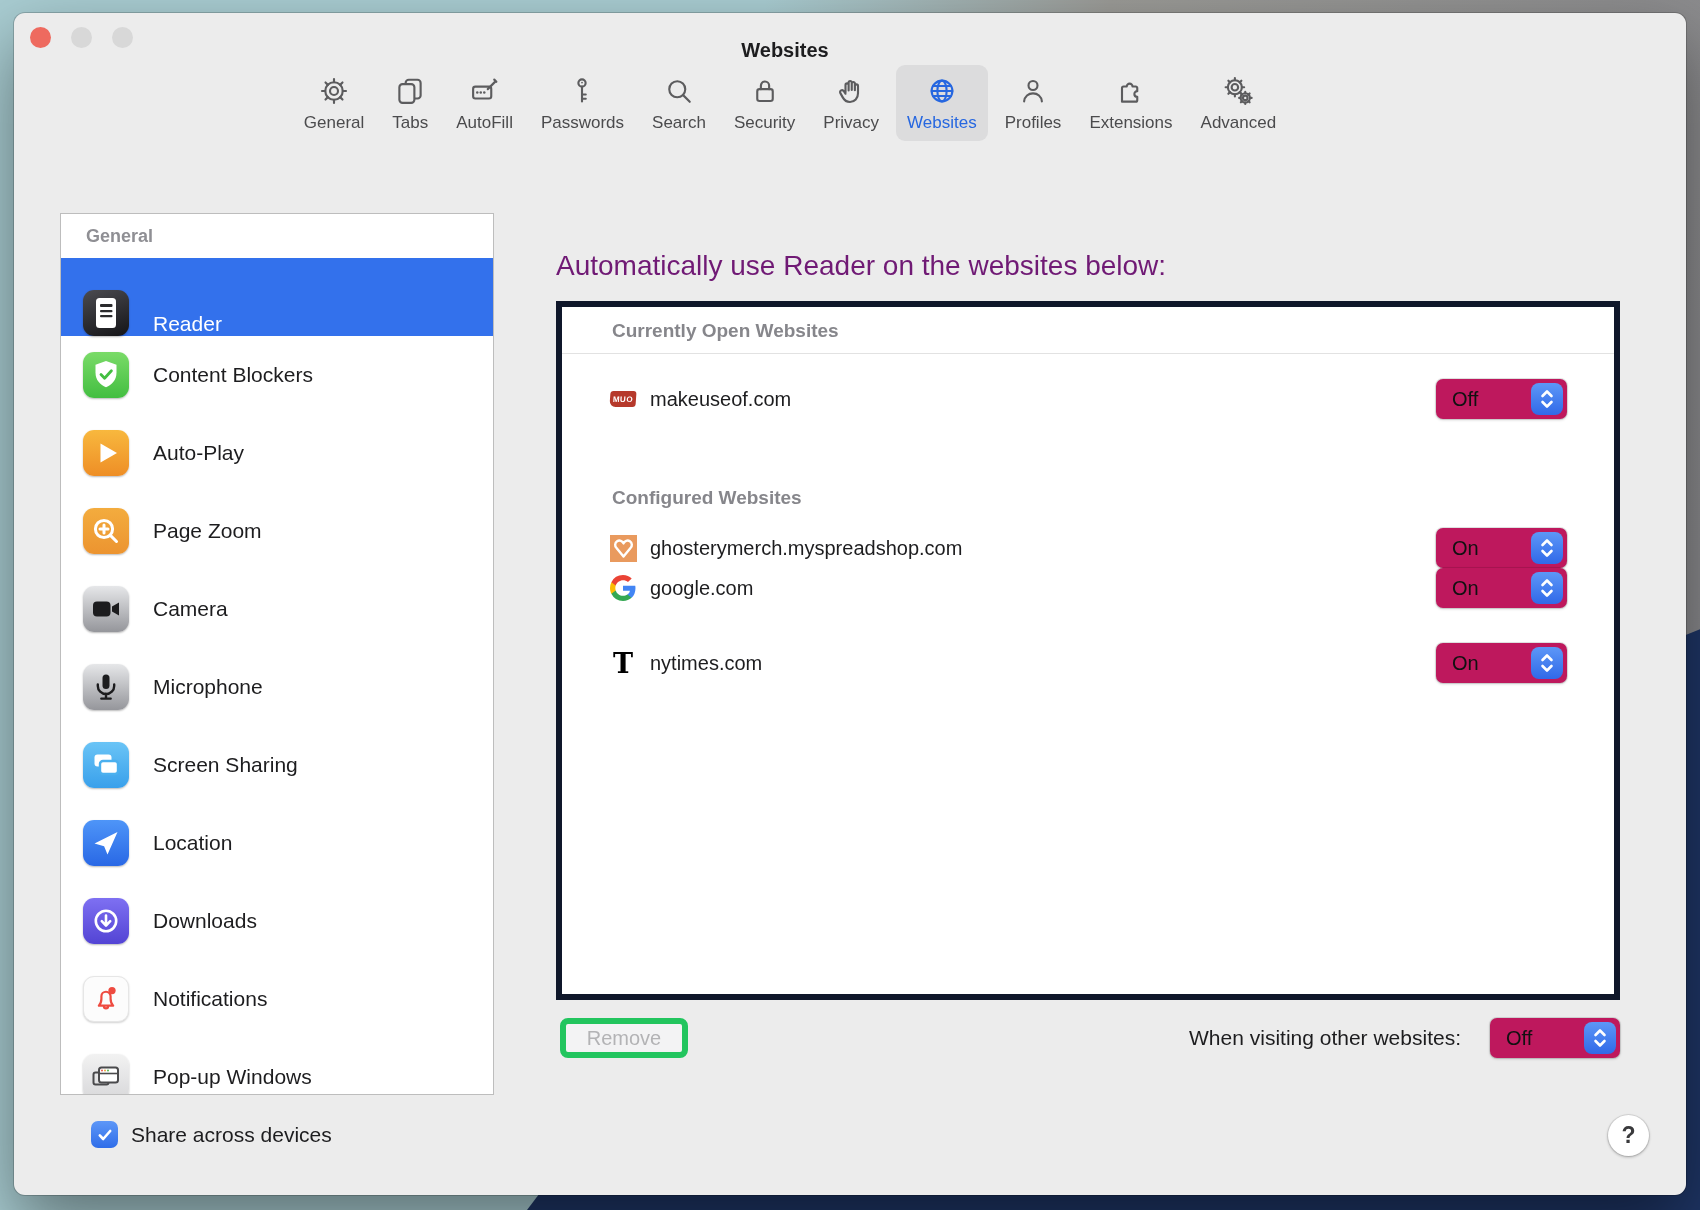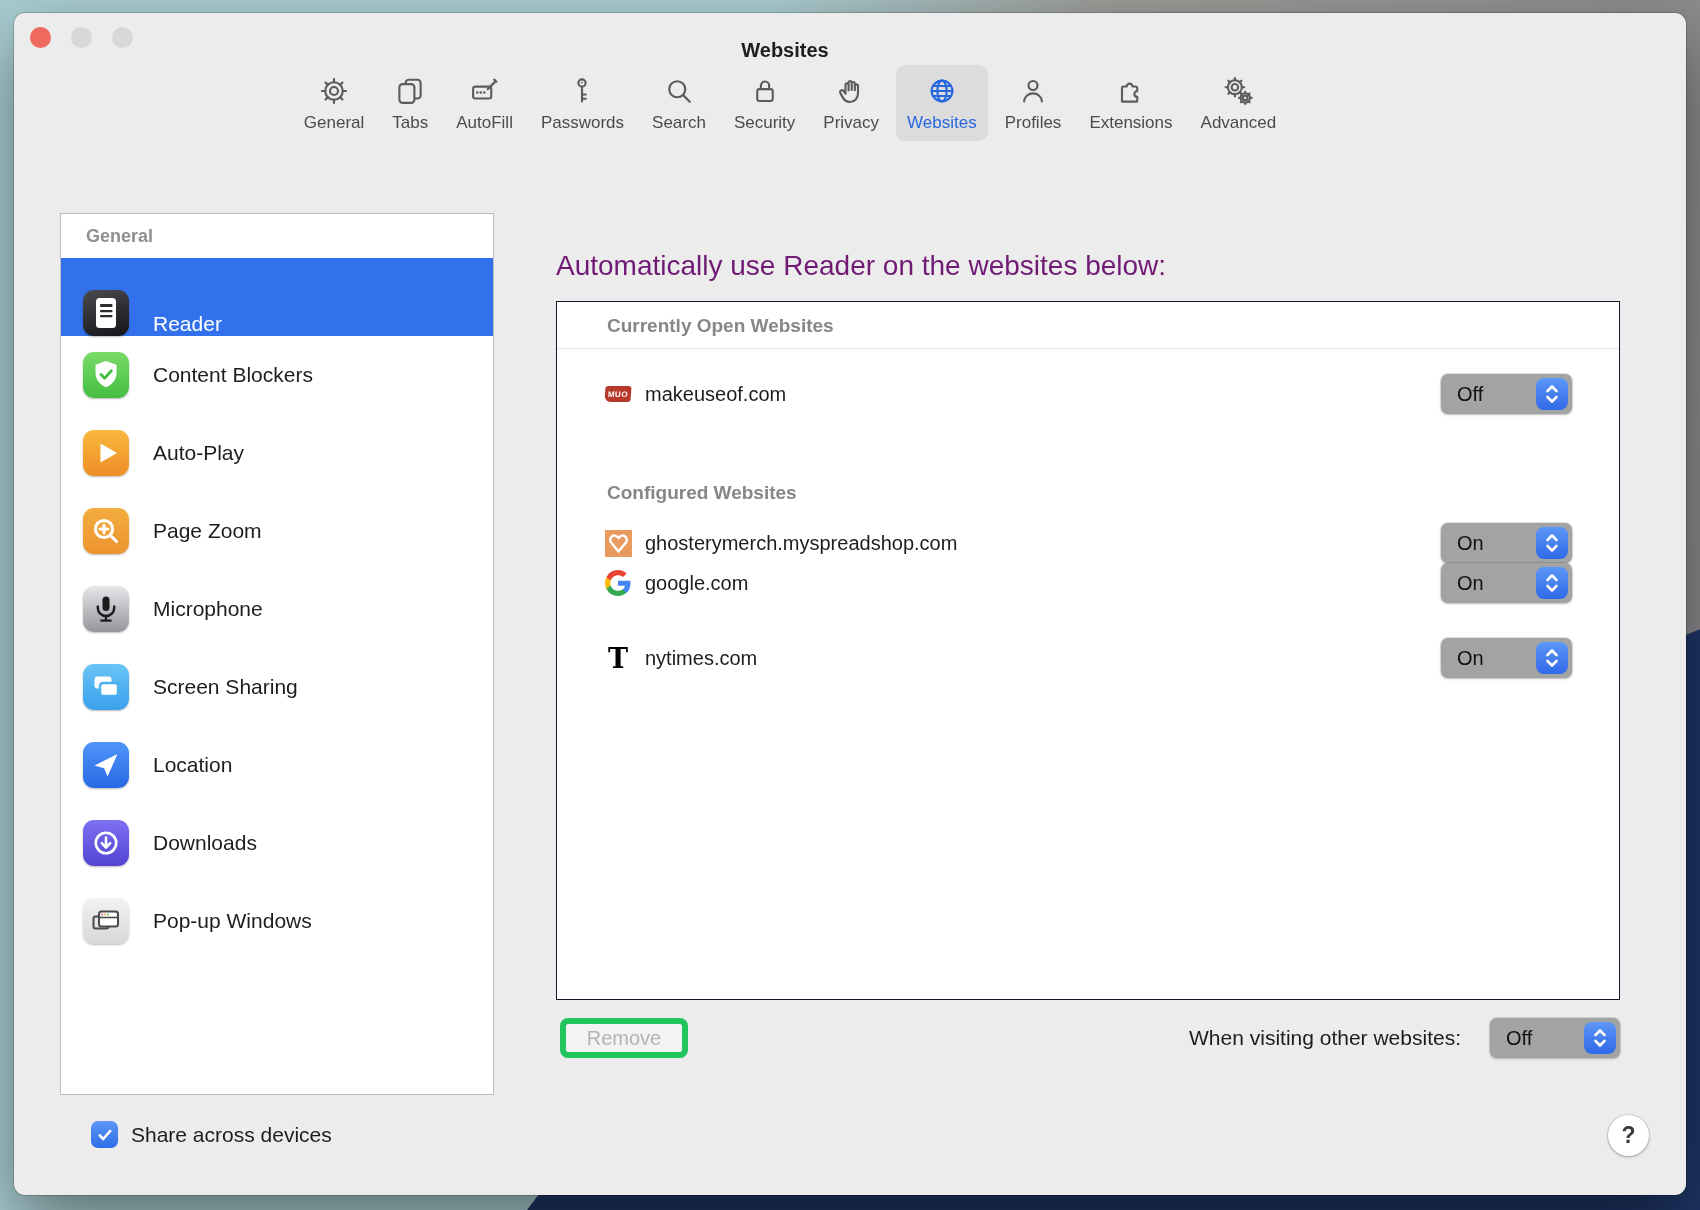--- a/index.html
+++ b/index.html
@@ -68,31 +68,31 @@
   .ic-metal { background:linear-gradient(180deg,#e6e7e9,#95969b); }
   .ic-screen { background:linear-gradient(180deg,#6ac4f6,#39a0eb); }
   .ic-location { background:linear-gradient(180deg,#4e95f8,#2968e5); }
   .ic-downloads { background:linear-gradient(180deg,#7e70f2,#5344d4); }
   .ic-notif { background:#fcfcfc; border:1px solid #e6e6e6; box-shadow:0 1px 2px rgba(0,0,0,.18); }
   .ic-popup { background:linear-gradient(180deg,#f2f2f2,#d8d8da); }
   
   .main-heading { position:absolute; left:542px; top:237px; font-size:28px; color:#701a75; }
   .list-box {
     position:absolute; left:542px; top:288px; width:1064px; height:699px;
-    background:#ffffff; border:1px solid #0f172a;
+    background:#ffffff; border:6px solid #0f172a;
   }
   .box-section-title { position:absolute; left:50px; font-size:19px; font-weight:bold; color:#86868b; }
   .box-divider { position:absolute; left:0; right:0; top:46px; height:1px; background:#e2e2e2; }
   .site-row { position:absolute; left:47px; right:47px; height:56px; display:flex; align-items:center; justify-content:space-between; }
   .site-left { display:flex; align-items:center; gap:13px; }
   .site-name { font-size:20px; color:#1d1d1f; }
   .favicon { width:28px; height:28px; display:flex; align-items:center; justify-content:center; }
   
   .popup {
-    width:131px; height:40px; background:#a3a3a3; border-radius:7px;
+    width:131px; height:40px; background:#be185d; border-radius:7px;
     box-shadow:0 0 0 1px rgba(0,0,0,.1), 0 1px 3px rgba(0,0,0,.18);
     display:flex; align-items:center; justify-content:space-between;
     padding:0 4px 0 16px; cursor:default;
   }
   .popup .popup-value { font-size:20px; color:#111; }
   .popup .chev-box {
     width:32px; height:32px; border-radius:8px;
     background:linear-gradient(180deg,#5d97f7,#3069e8);
     display:flex; align-items:center; justify-content:center;
   }
@@ -289,20 +289,29 @@
     <div class="sb-row">
       <span class="sb-icon ic-pagezoom">
         <svg viewBox="0 0 46 46" fill="none" stroke="#fff" stroke-width="3" stroke-linecap="round">
             <circle cx="21" cy="21" r="8.6"></circle>
             <path d="M21 17v8M17 21h8M27.4 27.4 33.5 33.5"></path>
           </svg>
       </span>
       <span class="sb-label">Page Zoom</span>
     </div>
 
+    <div class="sb-row">
+      <span class="sb-icon ic-metal">
+        <svg viewBox="0 0 46 46">
+            <rect x="10" y="15.5" width="17.5" height="15" rx="4" fill="#1c1c1e"></rect>
+        <path d="M29 20.5l7-4v13l-7-4z" fill="#1c1c1e"></path>
+          </svg>
+      </span>
+      <span class="sb-label">Camera</span>
+    </div>
 
     <div class="sb-row">
       <span class="sb-icon ic-metal">
         <svg viewBox="0 0 46 46">
             <rect x="19.5" y="10.5" width="7" height="14.5" rx="3.5" fill="#1c1c1e"></rect>
         <path d="M14.8 20.5v1.4a8.2 8.2 0 0 0 16.4 0v-1.4M23 29.8v4.4M18.3 34.6h9.4" fill="none" stroke="#1c1c1e" stroke-width="2.4" stroke-linecap="round"></path>
           </svg>
       </span>
       <span class="sb-label">Microphone</span>
     </div>
@@ -329,20 +338,30 @@
     <div class="sb-row">
       <span class="sb-icon ic-downloads">
         <svg viewBox="0 0 46 46" fill="none" stroke="#fff" stroke-width="2.6" stroke-linecap="round" stroke-linejoin="round">
             <circle cx="23" cy="23" r="10.2"></circle>
             <path d="M23 17.5v9.8M18.8 23.2l4.2 4.4 4.2-4.4"></path>
           </svg>
       </span>
       <span class="sb-label">Downloads</span>
     </div>
 
+    <div class="sb-row">
+      <span class="sb-icon ic-notif">
+        <svg viewBox="0 0 46 46">
+            <path d="M15.5 30h15c-1.9-1.9-2.7-4.2-2.7-7.3v-2.5a4.8 4.8 0 0 0-9.6 0v2.5c0 3.1-.8 5.4-2.7 7.3z" fill="none" stroke="#ee4b40" stroke-width="2.3" stroke-linejoin="round"></path>
+        <path d="M20.8 30.5a2.2 2.2 0 0 0 4.4 0" fill="none" stroke="#ee4b40" stroke-width="2.3" stroke-linecap="round"></path>
+        <circle cx="29.3" cy="14.2" r="3.8" fill="#ee4b40"></circle>
+          </svg>
+      </span>
+      <span class="sb-label">Notifications</span>
+    </div>
 
     <div class="sb-row">
       <span class="sb-icon ic-popup">
         <svg viewBox="0 0 46 46">
             <rect x="10.5" y="18.5" width="15" height="12" rx="2" fill="none" stroke="#4a4a4c" stroke-width="2"></rect>
         <rect x="16" y="13.5" width="19" height="15" rx="2.5" fill="#fff" stroke="#4a4a4c" stroke-width="2"></rect>
         <path d="M16 19.5h19" stroke="#4a4a4c" stroke-width="1.6"></path>
         <circle cx="19" cy="16.6" r="1" fill="#e9574e"></circle>
             <circle cx="22" cy="16.6" r="1" fill="#e8a53f"></circle>
             <circle cx="25" cy="16.6" r="1" fill="#57b94f"></circle>

